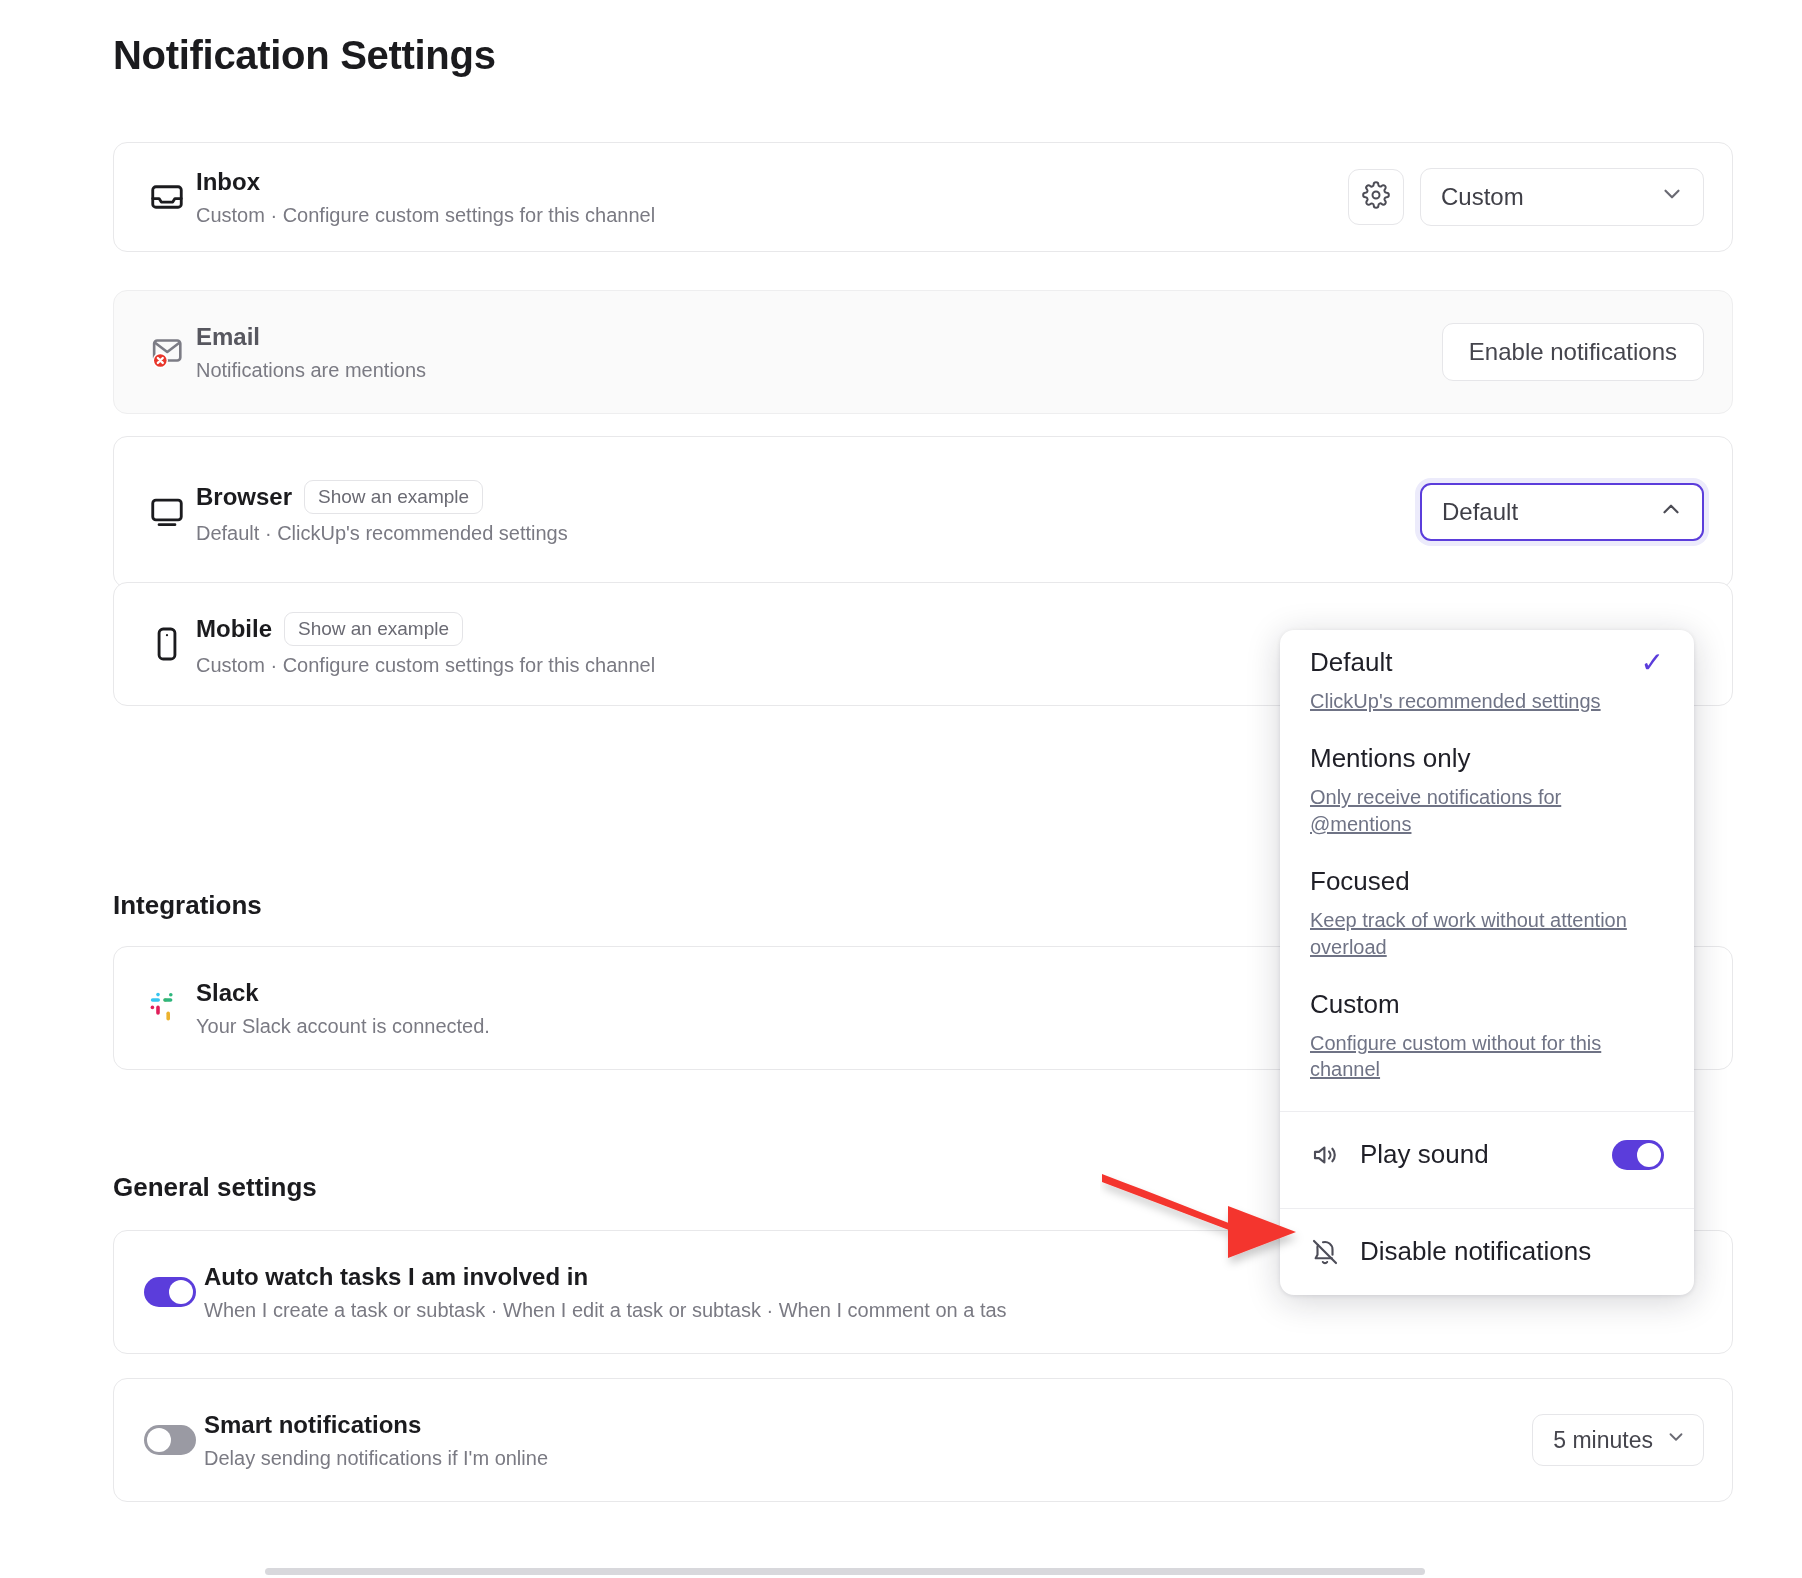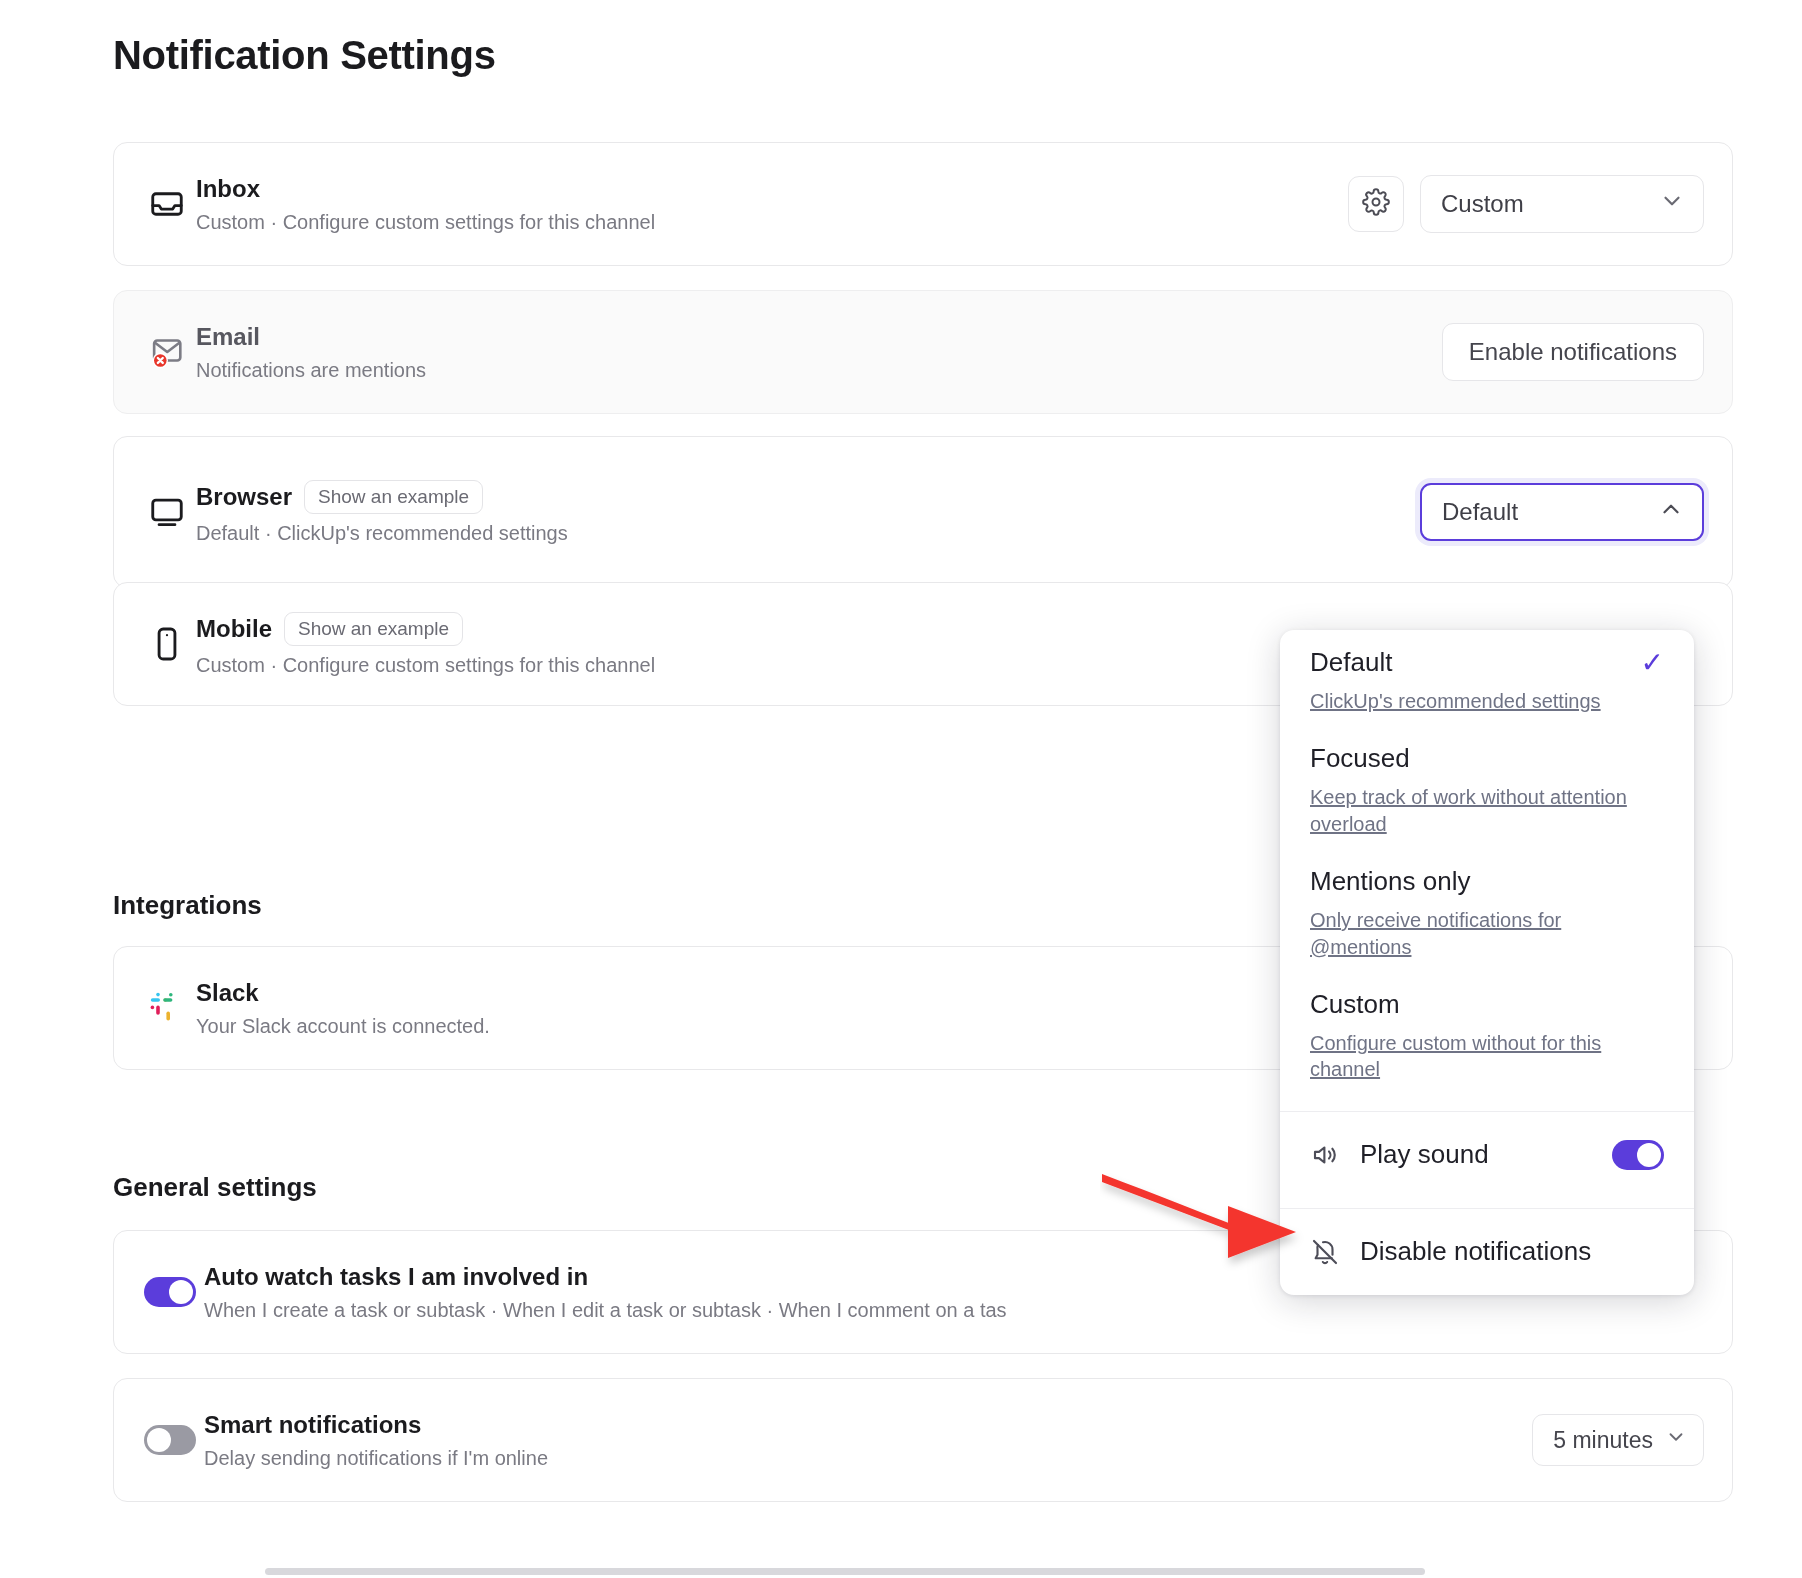--- a/index.html
+++ b/index.html
@@ -242,21 +242,21 @@
     background: #d8d8dc;
   }
 </style>
 </head>
 <body>
 
 <div class="page">
 
   <div class="page-title">Notification Settings</div>
 
-  <div class="card" style="top:142px; height:124px;">
+  <div class="card" style="top:142px; height:110px;">
     <div class="card-inner">
       <div class="row-icon">
         <svg width="38" height="38" viewBox="0 0 24 24" fill="none" stroke="currentColor" stroke-width="1.8" stroke-linecap="round" stroke-linejoin="round">
           <path d="M3 7.5a2 2 0 0 1 2-2h14a2 2 0 0 1 2 2v9a2 2 0 0 1-2 2H5a2 2 0 0 1-2-2z"></path>
           <path d="M3 13h4l1.4 2.2h7.2L17 13h4"></path>
         </svg>
       </div>
       <div class="row-text">
         <div class="row-title-line">
           <span class="row-title">Inbox</span>
@@ -429,30 +429,30 @@
     <div class="menu-opt">
       <div class="menu-opt-head">
         <span class="menu-opt-title">Default</span>
         <span class="check">✓</span>
       </div>
       <div class="menu-opt-desc">ClickUp's recommended settings</div>
     </div>
 
     <div class="menu-opt">
       <div class="menu-opt-head">
-        <span class="menu-opt-title">Focused</span>
-      </div>
-      <div class="menu-opt-desc">Keep track of work without attention overload</div>
+        <span class="menu-opt-title">Mentions only</span>
+      </div>
+      <div class="menu-opt-desc">Only receive notifications for @mentions</div>
     </div>
 
     <div class="menu-opt">
       <div class="menu-opt-head">
-        <span class="menu-opt-title">Mentions only</span>
-      </div>
-      <div class="menu-opt-desc">Only receive notifications for @mentions</div>
+        <span class="menu-opt-title">Focused</span>
+      </div>
+      <div class="menu-opt-desc">Keep track of work without attention overload</div>
     </div>
 
     <div class="menu-opt" style="padding-bottom:18px;">
       <div class="menu-opt-head">
         <span class="menu-opt-title">Custom</span>
       </div>
       <div class="menu-opt-desc">Configure custom without for this channel</div>
     </div>
 
     <div class="menu-divider"></div>

